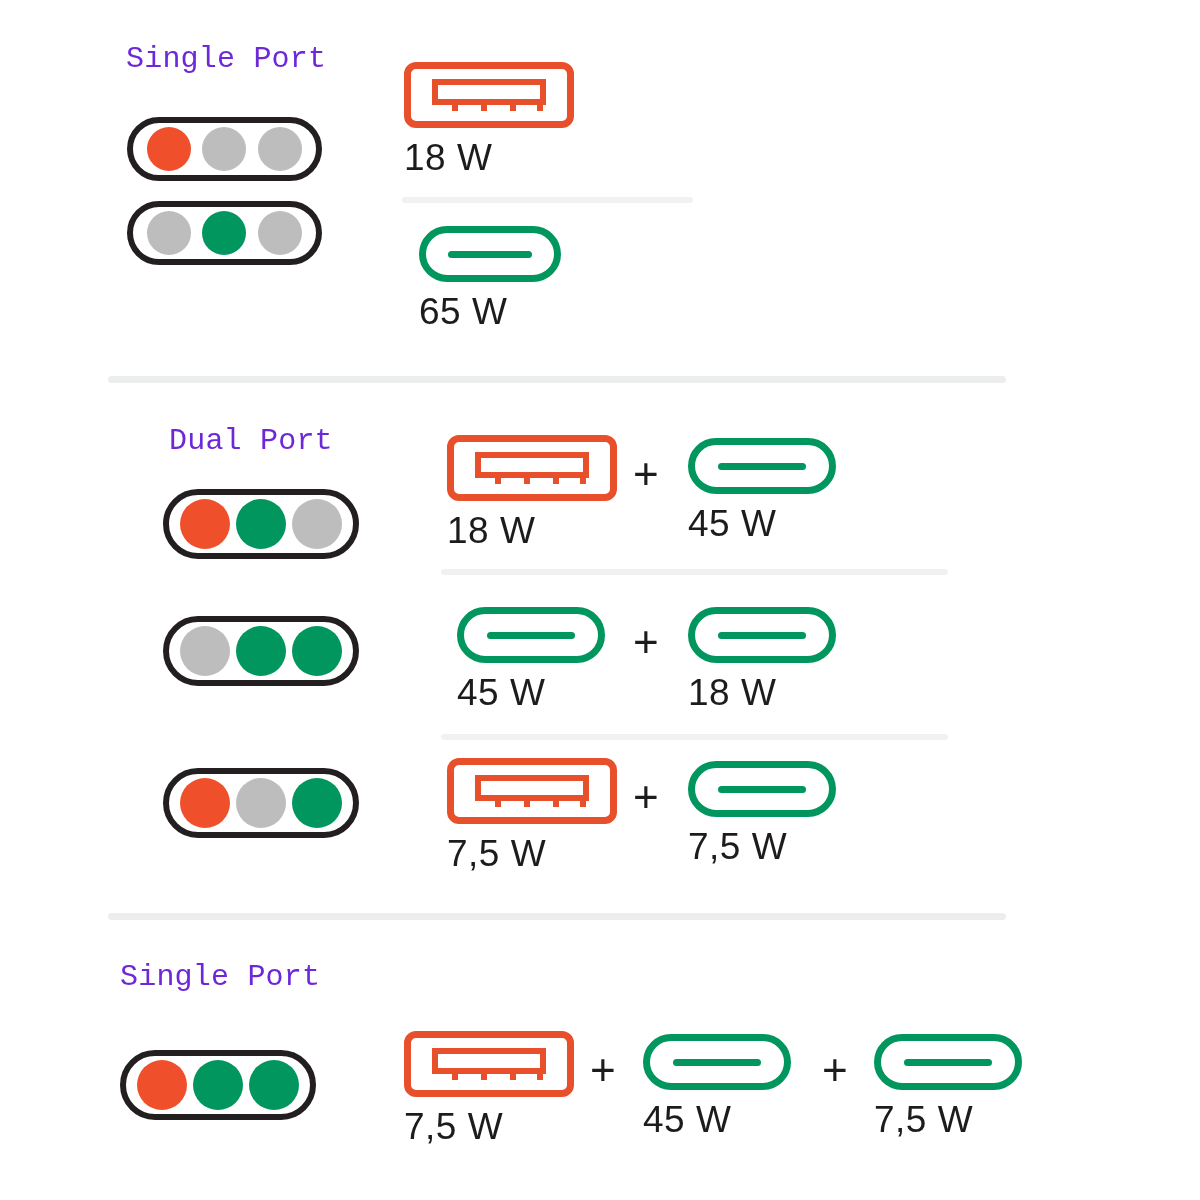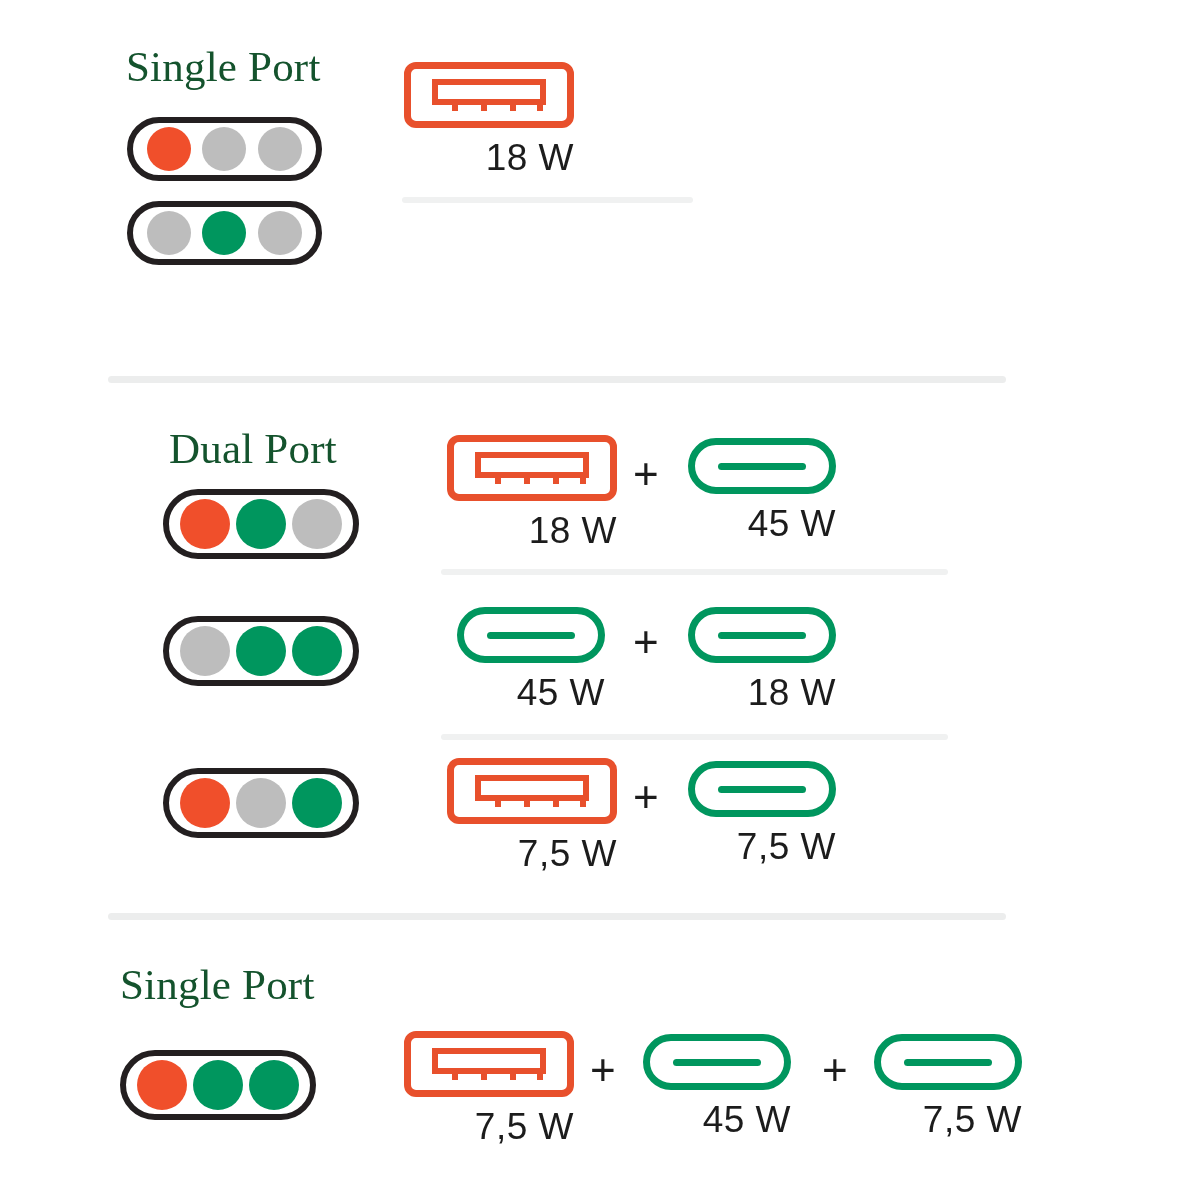--- a/index.html
+++ b/index.html
@@ -40,25 +40,25 @@
     height: 7px;
     background: #eceded;
     border-radius: 4px;
   }
   #divider-single-dual { top: 376px; }
   #divider-dual-triple { top: 913px; }
 
   
   .section-title {
     position: absolute;
-    font-family: Liberation Serif, serif;
-    font-size: 43px;
+    font-family: Liberation Mono, monospace;
+    font-size: 30px;
     font-weight: 400;
     letter-spacing: 0.2px;
-    color: #14532d;
+    color: #6d28d9;
     white-space: nowrap;
   }
 
   
   .port-pill {
     position: absolute;
     box-sizing: border-box;
     border: 6px solid #231f20;
     border-radius: 999px;
     background: #ffffff;
@@ -78,21 +78,21 @@
 
   .dot-orange { background: #f04f2b; }
   .dot-green  { background: #00965e; }
   .dot-gray   { background: #bdbdbd; }
 
   
   .conn-group {
     position: absolute;
     display: flex;
     flex-direction: column;
-    align-items: flex-end;
+    align-items: flex-start;
   }
 
   .watt-label {
     font-family: "Liberation Sans", sans-serif;
     font-size: 37px;
     font-weight: 400;
     color: #1c1c1c;
     white-space: nowrap;
     letter-spacing: 0.5px;
     margin-top: 9px;
@@ -169,20 +169,26 @@
         <div class="tooth" style="left:41px; top:34px; width:6px; height:8px; background:#e8502c;"></div>
         <div class="tooth" style="left:70px; top:34px; width:6px; height:8px; background:#e8502c;"></div>
         <div class="tooth" style="left:99px; top:34px; width:6px; height:8px; background:#e8502c;"></div>
         <div class="tooth" style="left:126px; top:34px; width:6px; height:8px; background:#e8502c;"></div>
       </div>
       <div class="watt-label">18 W</div>
     </div>
 
     <div class="minor-divider" style="left:402px; top:197px; width:291px;"></div>
 
+    <div class="conn-group" style="left:419px; top:226px;">
+      <div class="usb-c" style="width:142px; height:56px; border:7px solid #00965e;">
+        <div class="c-bar" style="left:22px; top:18px; right:22px; height:7px; background:#00965e;"></div>
+      </div>
+      <div class="watt-label">65 W</div>
+    </div>
   </div>
 
   <div class="major-divider" id="divider-single-dual"></div>
 
   <div class="section" id="section-dual">
 
     <div class="section-title" style="left:126px; top:24px;">Dual Port</div>
 
     <div class="port-pill size-md" style="left:120px; top:89px;">
       <span class="port-dot dot-orange"></span>

